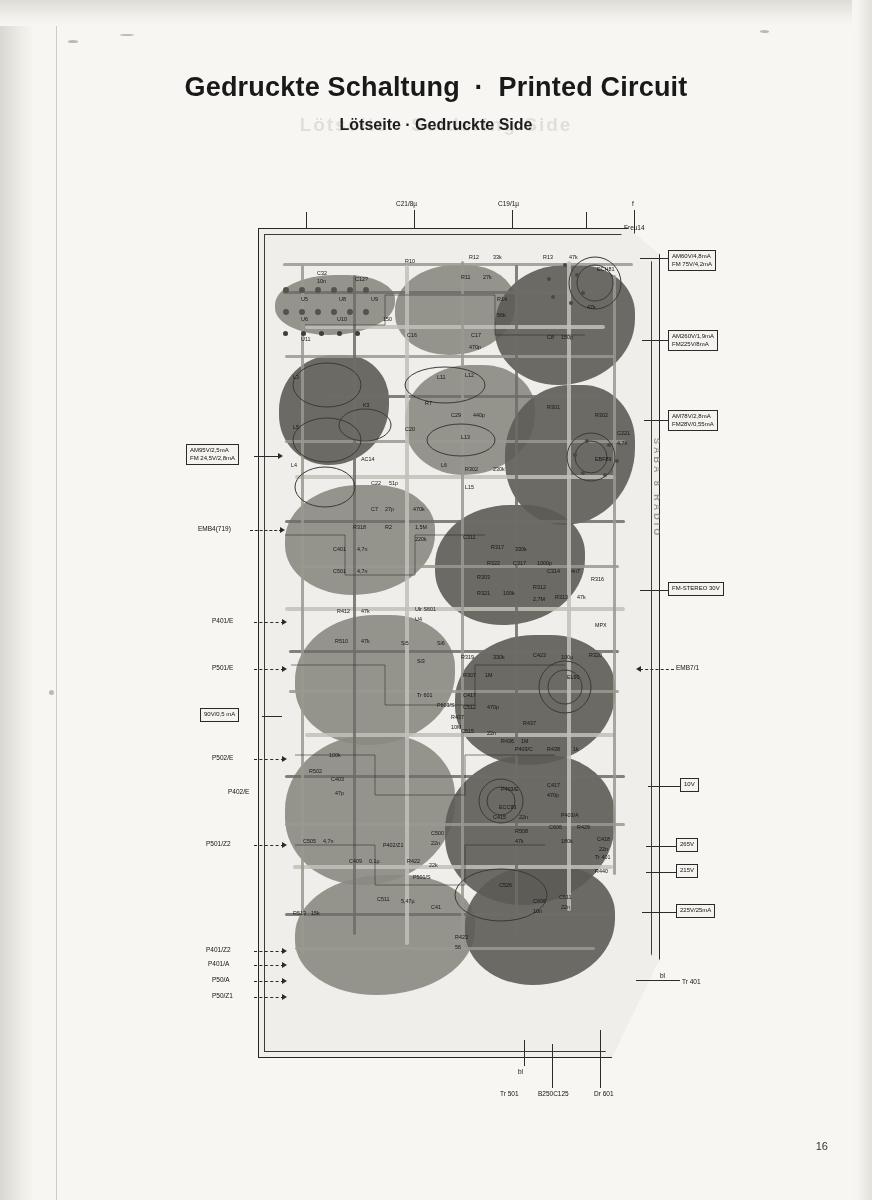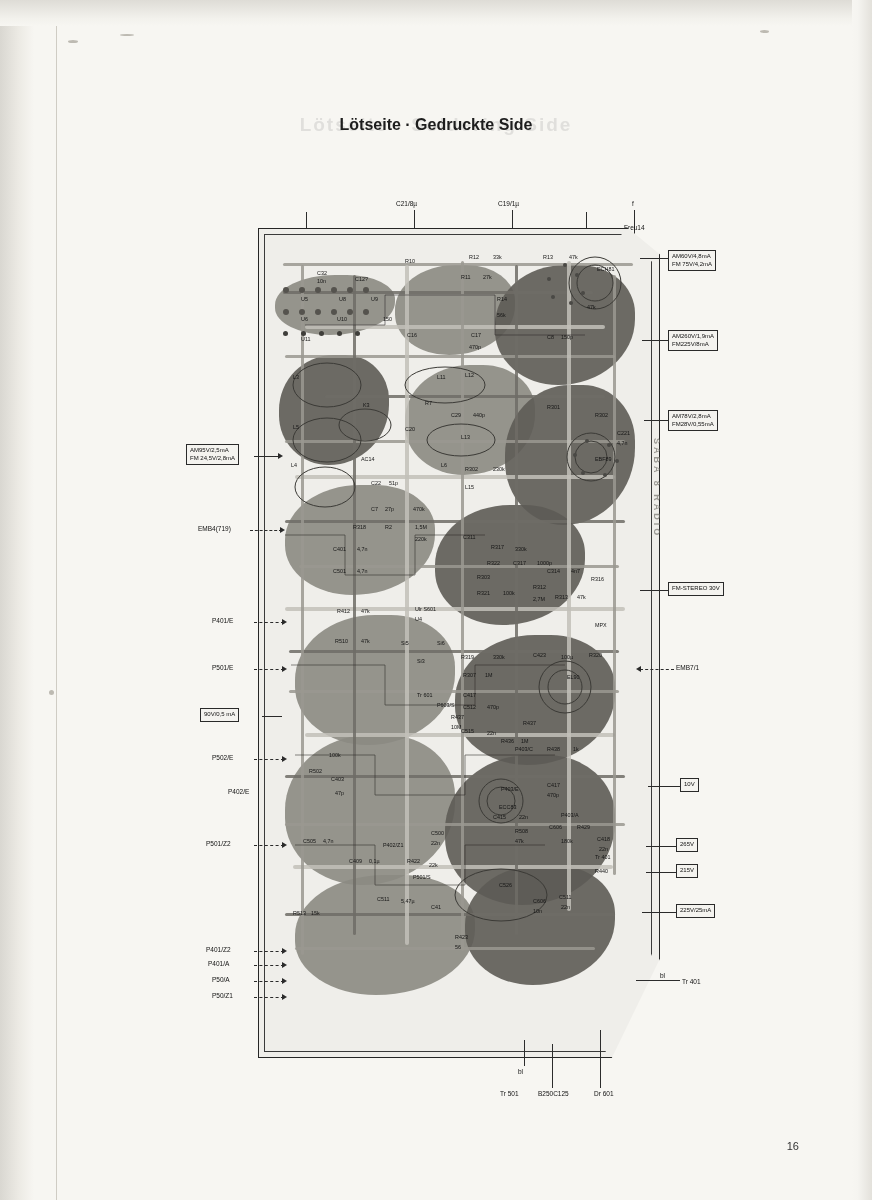--- a/index.html
+++ b/index.html
@@ -42,21 +42,21 @@
   .subtitle{
     position:absolute;left:0;top:116px;width:872px;text-align:center;
     font-size:16px;font-weight:bold;color:#1d1d1d;
   }
   .ghost{
     position:absolute;left:0;top:114px;width:872px;text-align:center;
     font-size:19px;font-weight:bold;color:rgba(120,120,120,.18);
     letter-spacing:2px;
   }
   .pageno{
-    position:absolute;right:73px;bottom:48px;font-size:11px;color:#333;
+    position:absolute;right:44px;bottom:48px;font-size:11px;color:#333;
   }
 
   
   .board-wrap{
     position:absolute;left:258px;top:228px;width:400px;height:830px;
   }
   .board-outline{
     position:absolute;left:0;top:0;width:400px;height:828px;
     border:1.6px solid #262626;
     background:#efeeea;
@@ -115,20 +115,25 @@
   <div class="scan-edge-left"></div>
   <div class="scan-edge-top"></div>
   <div class="scan-edge-right"></div>
   <div class="fold"></div>
 
   <div class="speck" style="left:68px;top:40px;width:10px;height:3px;"></div>
   <div class="speck" style="left:120px;top:34px;width:14px;height:2px;"></div>
   <div class="speck" style="left:49px;top:690px;width:5px;height:5px;"></div>
   <div class="speck" style="left:760px;top:30px;width:9px;height:3px;"></div>
 
+  <div class="title">
+    <span>Gedruckte Schaltung</span>
+    <span class="dot">·</span>
+    <span>Printed Circuit</span>
+  </div>
 
   <div class="ghost">Lötseite · Soldering Side</div>
 
   <div class="subtitle">
     <span>Lötseite</span>
     <span class="dot">·</span>
     <span>Gedruckte Side</span>
   </div>
 
   <div class="pageno">16</div>

